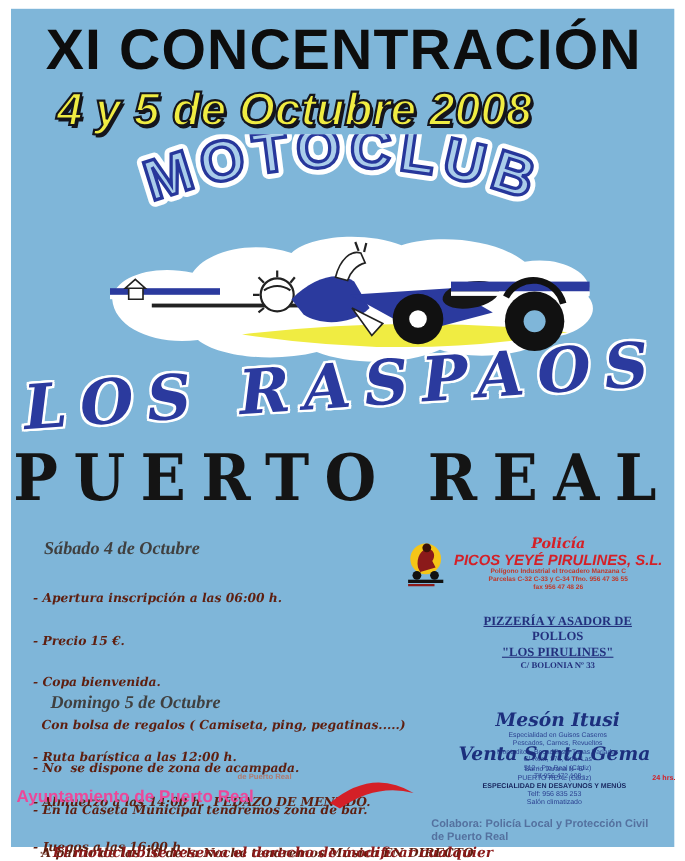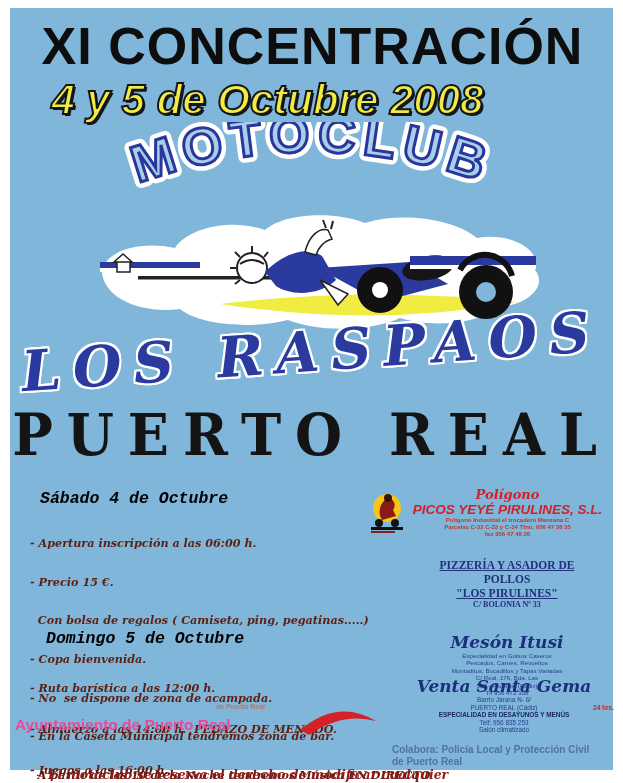--- a/index.html
+++ b/index.html
@@ -22,22 +22,22 @@
   .raspaos{left:10px;top:318px;width:603px;text-align:center;
     font-family:"DejaVu Serif",serif;font-weight:bold;font-style:italic;
     font-size:56px;letter-spacing:12px;color:#2b3a9e;transform:rotate(-4deg);
     text-shadow:-2px -2px 0 #fff,2px -2px 0 #fff,-2px 2px 0 #fff,2px 2px 0 #fff,
       0 -2px 0 #fff,0 2px 0 #fff,-2px 0 0 #fff,2px 0 0 #fff;white-space:nowrap;}
   .city{left:10px;top:402px;width:603px;text-align:center;
     font-family:"DejaVu Serif",serif;font-size:54px;letter-spacing:14px;
     color:#141414;font-weight:600;transform:scaleY(1.08);white-space:nowrap;}
 
   
-  .prog-heading{font-family:Liberation Mono, monospace;font-weight:bold;font-style:italic;
-    font-size:16.5px;color:#000000;white-space:nowrap;}
+  .prog-heading{font-family:Liberation Serif, serif;font-weight:bold;font-style:italic;
+    font-size:16.5px;color:#404040;white-space:nowrap;}
   .sat-heading{left:40px;top:489px;}
   .sun-heading{left:46px;top:629px;}
   .prog-lines{font-family:"DejaVu Serif",serif;font-weight:bold;font-style:italic;
     font-size:11.2px;line-height:12.9px;color:#5e1f10;white-space:pre;}
   .sat-lines{left:30px;top:511px;}
   .sun-lines{left:30px;top:654px;}
 
   
   .factoria-block{left:400px;top:487px;width:215px;text-align:center;color:#d42027;}
   .factoria-script{font-family:"DejaVu Serif",serif;font-style:italic;font-weight:bold;
@@ -45,21 +45,21 @@
   .factoria-name{font-family:"Liberation Sans",sans-serif;font-weight:bold;font-style:italic;
     font-size:13.5px;white-space:nowrap;}
   .factoria-addr{font-size:6px;line-height:7px;color:#c0392b;font-weight:bold;}
 
   .pizzeria-block{left:398px;top:558px;width:218px;text-align:center;color:#23307d;
     font-family:"Liberation Serif",serif;font-weight:bold;}
   .pz1,.pz3{font-size:11.5px;text-decoration:underline;line-height:14px;}
   .pz2{font-size:11.5px;line-height:14px;}
   .pz4{font-size:8px;line-height:10px;}
 
-  .meson-block{left:398px;top:633px;width:218px;text-align:center;color:#1c2f7d;}
+  .meson-block{left:398px;top:646px;width:218px;text-align:center;color:#1c2f7d;}
   .meson-name{font-family:"DejaVu Serif",serif;font-weight:bold;font-style:italic;
     font-size:17px;line-height:19px;}
   .meson-lines{font-size:6.2px;line-height:7.4px;color:#2a3f8f;}
 
   .venta-block{left:392px;top:677px;width:224px;text-align:center;color:#1c2f7d;}
   .venta-name{font-family:"DejaVu Serif",serif;font-weight:bold;font-style:italic;
     font-size:17px;line-height:19px;}
   .venta-small{font-size:6.4px;line-height:7.6px;color:#2a3f8f;}
   .venta-bold{font-weight:bold;color:#17255e;}
   .venta-badge{position:absolute;right:2px;top:27px;font-size:6.5px;font-weight:bold;
@@ -138,22 +138,22 @@
     </g>
   </svg>
 
   <div class="abs raspaos">LOS RASPAOS</div>
   <div class="abs city">PUERTO REAL</div>
 
   <div class="abs prog-heading sat-heading">Sábado 4 de Octubre</div>
   <div class="abs prog-lines sat-lines">
     <div>- Apertura inscripción a las 06:00 h.</div>
     <div>- Precio 15 €.</div>
+    <div>- Copa bienvenida.</div>
     <div>  Con bolsa de regalos ( Camiseta, ping, pegatinas.....)</div>
-    <div>- Copa bienvenida.</div>
     <div>- No  se dispone de zona de acampada.</div>
     <div>- En la Caseta Municipal tendremos zona de bar.</div>
     <div>  A partir de las 10 de la Noche tendremos Música EN DIRECTO</div>
     
     
   </div>
 
   <div class="abs prog-heading sun-heading">Domingo 5 de Octubre</div>
   <div class="abs prog-lines sun-lines" style="line-height:13.8px;">
     <div>- Ruta barística a las 12:00 h.</div>
@@ -165,21 +165,21 @@
   <svg class="abs" style="left:368px;top:490px;" width="38" height="48" viewBox="0 0 38 48">
     <circle cx="19" cy="18" r="14" fill="#f5c518"></circle>
     <path d="M12,26 C10,16 16,8 22,9 C27,10 28,16 25,20 L28,26 L14,30 Z" fill="#8b1a1a"></path>
     <circle cx="20" cy="8" r="4" fill="#3a1208"></circle>
     <circle cx="11" cy="33" r="4" fill="#111111"></circle>
     <circle cx="27" cy="33" r="4" fill="#111111"></circle>
     <rect x="3" y="37" width="32" height="3" fill="#111111"></rect>
     <path d="M3,42 h24" stroke="#8b1a1a" stroke-width="2"></path>
   </svg>
   <div class="abs factoria-block">
-    <div class="factoria-script">Polígono</div>
+    <div class="factoria-script">Policía</div>
     <div class="factoria-name">PICOS YEYÉ PIRULINES, S.L.</div>
     <div class="factoria-addr">Polígono Industrial el trocadero Manzana C</div>
     <div class="factoria-addr">Parcelas C-32 C-33 y C-34 Tfno. 956 47 36 55</div>
     <div class="factoria-addr">fax 956 47 48 26</div>
   </div>
 
   <div class="abs pizzeria-block">
     <div class="pz1">PIZZERÍA Y ASADOR DE</div>
     <div class="pz2">POLLOS</div>
     <div class="pz3">"LOS PIRULINES"</div>

